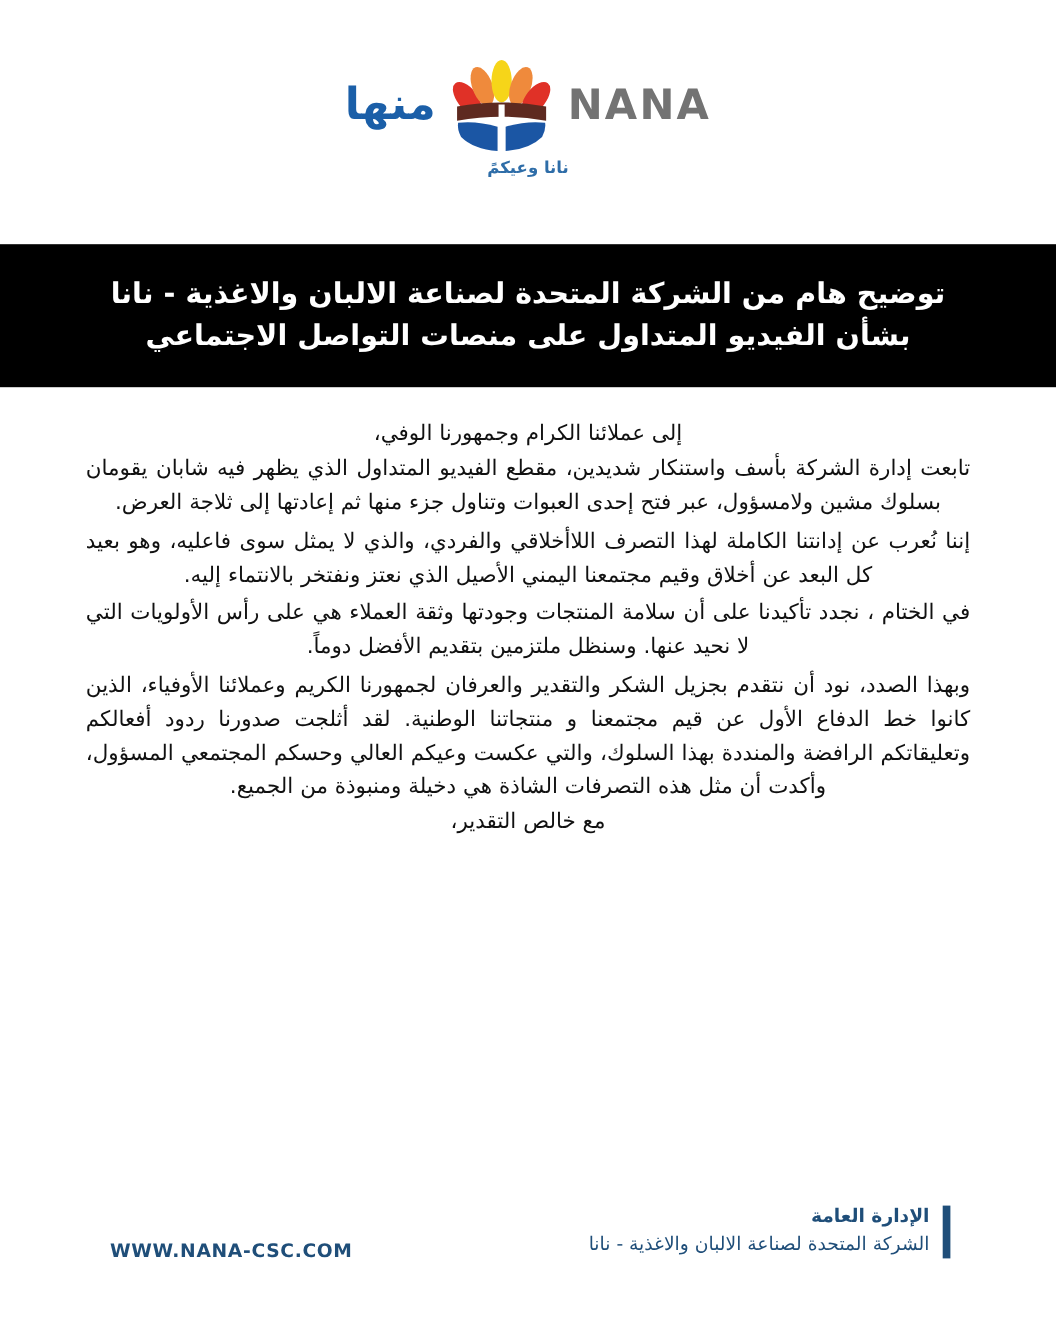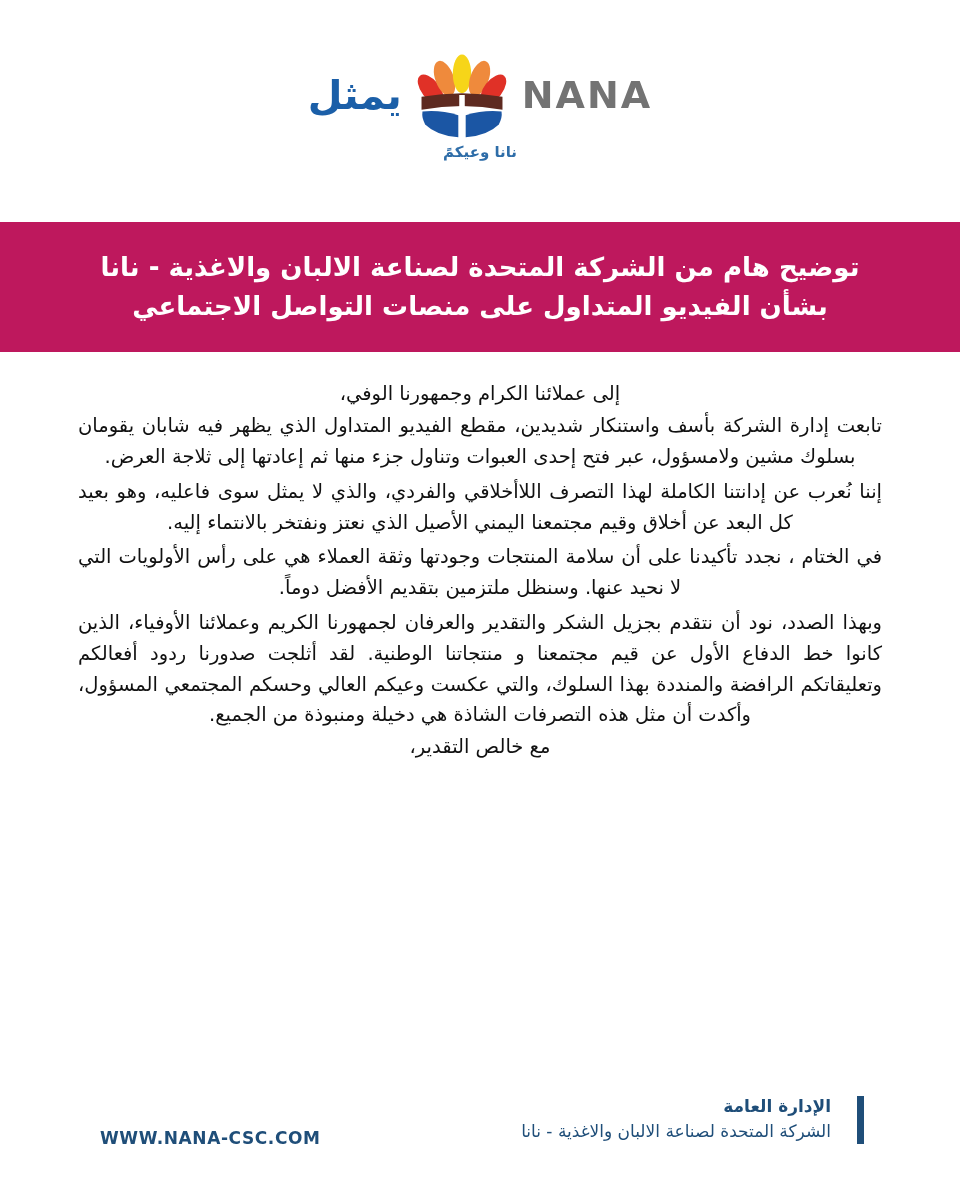--- a/index.html
+++ b/index.html
@@ -59,21 +59,21 @@
   .tagline {
     margin-top: 2px;
     font-size: 15px;
     color: #2E6DA8;
     direction: rtl;
     font-weight: 600;
   }
 
   
   .banner {
-    background: #be185d;
+    background: #000000;
     height: 130px;
     display: flex;
     flex-direction: column;
     align-items: center;
     justify-content: center;
     padding: 0 60px;
     box-sizing: border-box;
   }
   .banner-line {
     color: #ffffff;
@@ -131,21 +131,21 @@
     font-size: 17px;
     font-weight: 700;
     letter-spacing: 0.6px;
     color: #1F4E79;
     font-family: "DejaVu Sans", "Liberation Sans", sans-serif;
     margin-top: 37px;
   }
   .footer-right {
     display: flex;
     align-items: flex-end;
-    gap: 26px;
+    gap: 12px;
     direction: rtl;
   }
   .footer-text {
     text-align: right;
     direction: rtl;
   }
   .footer-dept {
     font-size: 17px;
     font-weight: 700;
     color: #1F4E79;
@@ -185,21 +185,21 @@
 
           <path d="M6 52 Q50 44 94 52 L94 66 Q50 58 6 66 Z" fill="#5E2A20"></path>
 
           <rect x="47" y="50" width="6" height="46" fill="#ffffff"></rect>
 
           <path d="M7 68 Q26 66 46 72 L46 96 Q22 94 10 82 Q6 75 7 68 Z" fill="#1B56A4"></path>
           <path d="M93 68 Q74 66 54 72 L54 96 Q78 94 90 82 Q94 75 93 68 Z" fill="#1B56A4"></path>
         </svg>
       </span>
 
-      <span class="wordmark-ar">يمثل</span>
+      <span class="wordmark-ar">منها</span>
     </div>
     <div class="tagline">نانا وعيكمً</div>
   </div>
 </div>
 
 <div class="banner">
   <div class="banner-line">توضيح هام من الشركة المتحدة لصناعة الالبان والاغذية - نانا</div>
   <div class="banner-line">بشأن الفيديو المتداول على منصات التواصل الاجتماعي</div>
 </div>
 

